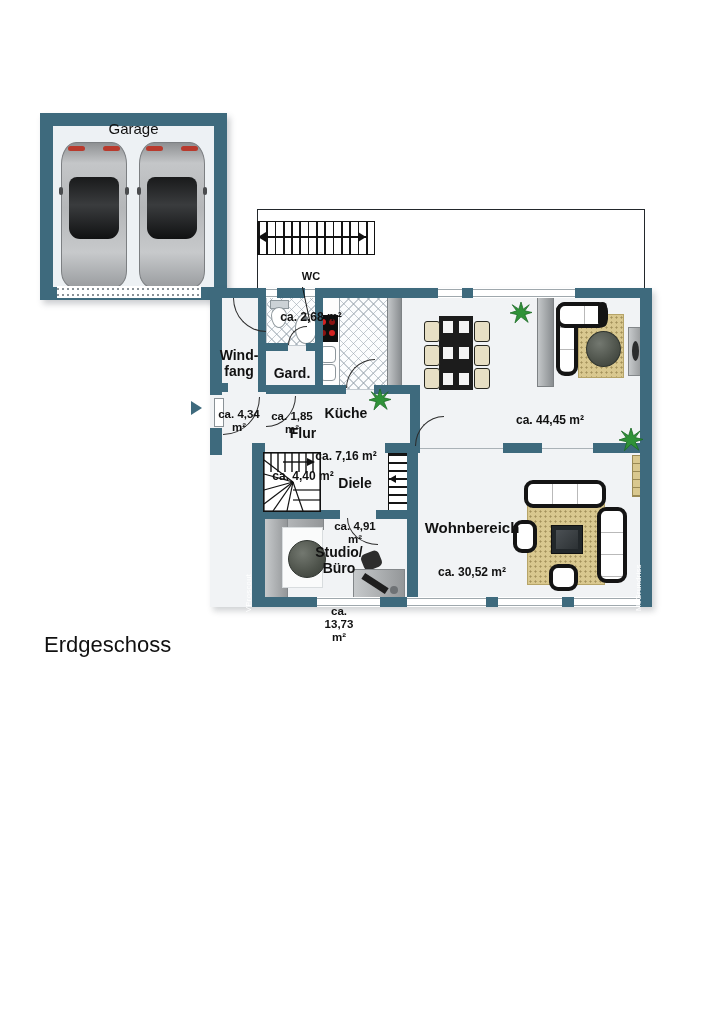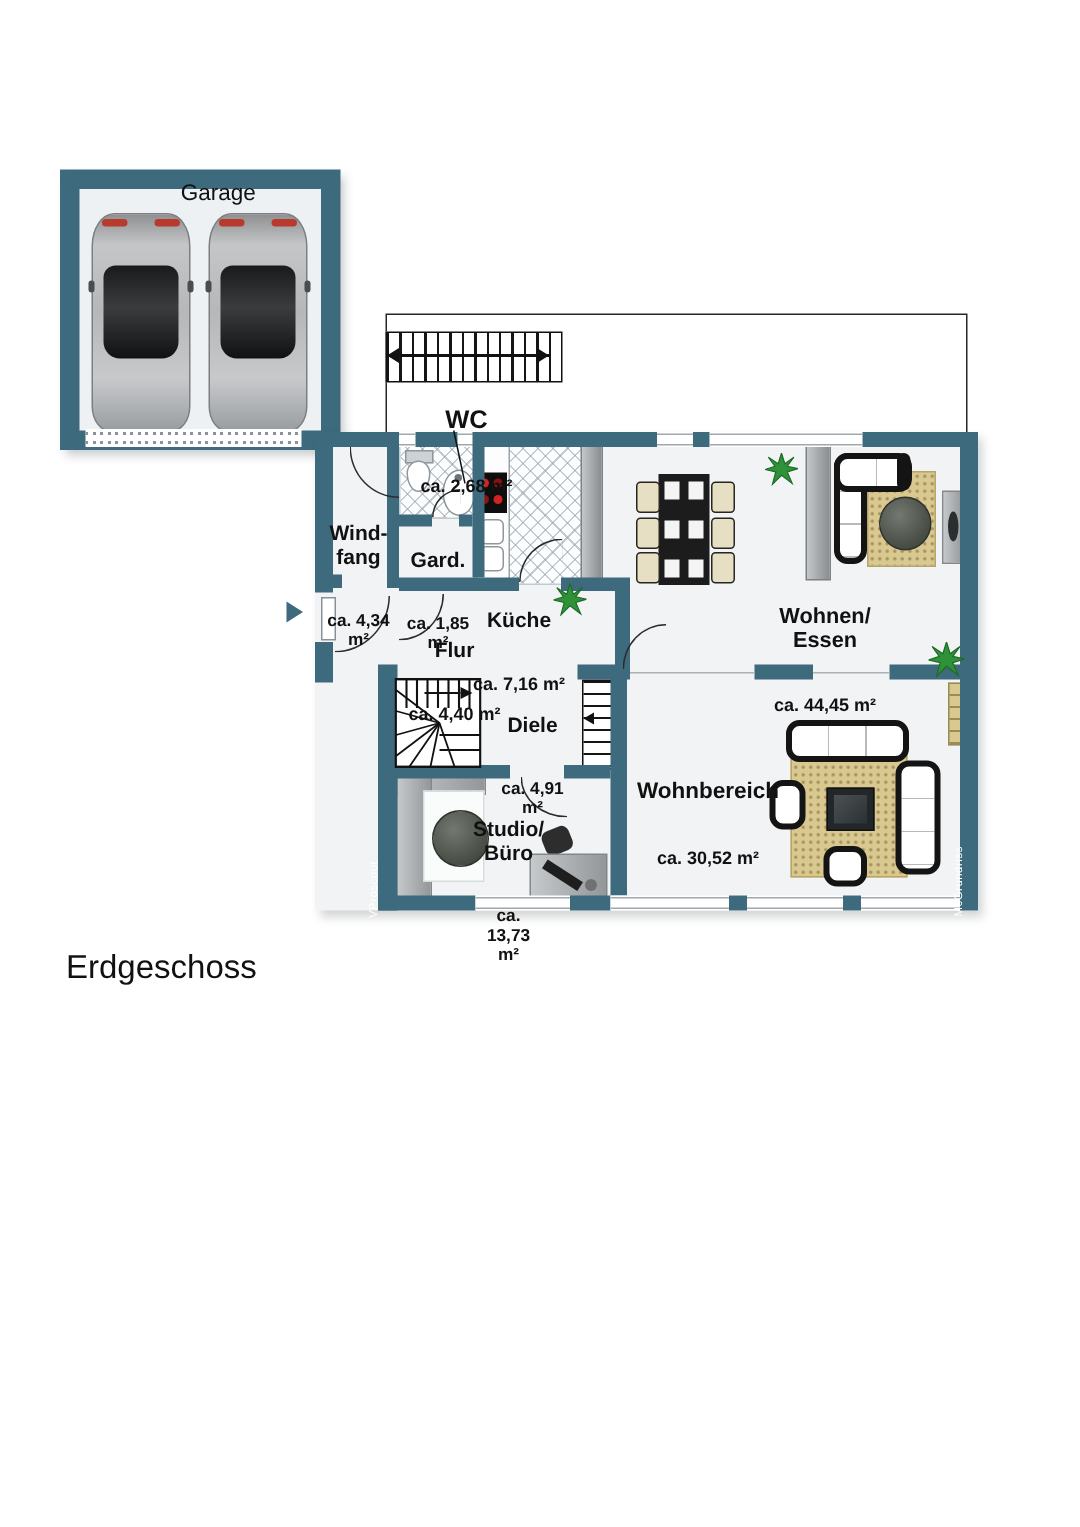--- a/index.html
+++ b/index.html
@@ -49,21 +49,21 @@
   .wm{position:absolute;color:#fff;font-size:7.5px;letter-spacing:.4px;transform:rotate(-90deg);transform-origin:left bottom;white-space:nowrap;z-index:50;}
   .title{position:absolute;font-weight:normal;font-size:22px;}
 </style>
 </head>
 <body>
 
 <div class="page">
 
   <div class="abs" style="left:40px;top:113px;width:187px;height:187px;background:#3e6a7d;box-shadow:3px 4px 6px rgba(50,60,70,.25);">
     <div class="abs" style="left:13px;top:13px;right:13px;bottom:13px;background:#edf1f4;"></div>
-    <div class="abs" style="left:12px;top:7px;width:100%;text-align:center;font-size:15px;font-weight:500;color:#111;">Garage</div>
+    <div class="abs" style="left:0;top:7px;width:100%;text-align:center;font-size:15px;font-weight:500;color:#111;">Garage</div>
     <div class="car" style="left:21px;top:29px;">
       <span class="tail" style="left:6px;"></span>
       <span class="tail" style="right:6px;"></span>
       <span class="glass"></span>
       <span class="mirror" style="left:-3px;"></span>
       <span class="mirror" style="right:-3px;"></span>
     </div>
     <div class="car" style="left:99px;top:29px;">
       <span class="tail" style="left:6px;"></span>
       <span class="tail" style="right:6px;"></span>
@@ -243,21 +243,21 @@
         <path d="M10 0 L12 6.5 L17.5 2.5 L13.5 8 L20 9.5 L13.5 11.5 L16.5 18.5 L10 13.5 L4.5 19 L6.5 11.5 L0 10 L6 8 L2 2.5 L8 6.5 Z" fill="#2f9238" stroke="#1d6b26" stroke-width="0.7"></path>
       </svg>
   </div>
   <div class="plant" style="left:619px;top:428px;width:24px;height:24px;">
     <svg width="24" height="24" viewBox="0 0 20 20">
         <path d="M10 0 L12 6.5 L17.5 2.5 L13.5 8 L20 9.5 L13.5 11.5 L16.5 18.5 L10 13.5 L4.5 19 L6.5 11.5 L0 10 L6 8 L2 2.5 L8 6.5 Z" fill="#2f9238" stroke="#1d6b26" stroke-width="0.7"></path>
       </svg>
   </div>
 
   <div class="lbl" style="left:272px;top:252px;width:78px;">
-    <div class="rname" style="font-size:17px;">WC</div>
+    <div class="rname" style="font-size:11px;">WC</div>
     <div class="rarea" style="font-size:12px;">ca. 2,68 m²</div>
   </div>
   <div class="lbl" style="left:214px;top:330px;width:50px;">
     <div class="rname">Wind-
 fang</div>
     <div class="rarea">ca. 4,34
 m²</div>
   </div>
   <div class="lbl" style="left:264px;top:348px;width:56px;z-index:41;">
     <div class="rname">Gard.</div>
@@ -278,22 +278,20 @@
 m²</div>
   </div>
   <div class="lbl" style="left:308px;top:527px;width:62px;">
     <div class="rname">Studio/
 Büro</div>
     <div class="rarea">ca.
 13,73
 m²</div>
   </div>
   <div class="lbl" style="left:500px;top:385px;width:100px;">
-    <div class="rname" style="font-size:14.5px;">Wohnen/
-Essen</div>
     <div class="rarea" style="font-size:12px;">ca. 44,45 m²</div>
   </div>
   <div class="lbl" style="left:419px;top:502px;width:106px;">
     <div class="rname" style="font-size:15px;">Wohnbereich</div>
     <div class="rarea" style="font-size:12px;">ca. 30,52 m²</div>
   </div>
 
   <div class="wm" style="left:253px;top:603px;">VProscout</div>
   <div class="wm" style="left:643px;top:602px;">McGrundriss</div>
 

